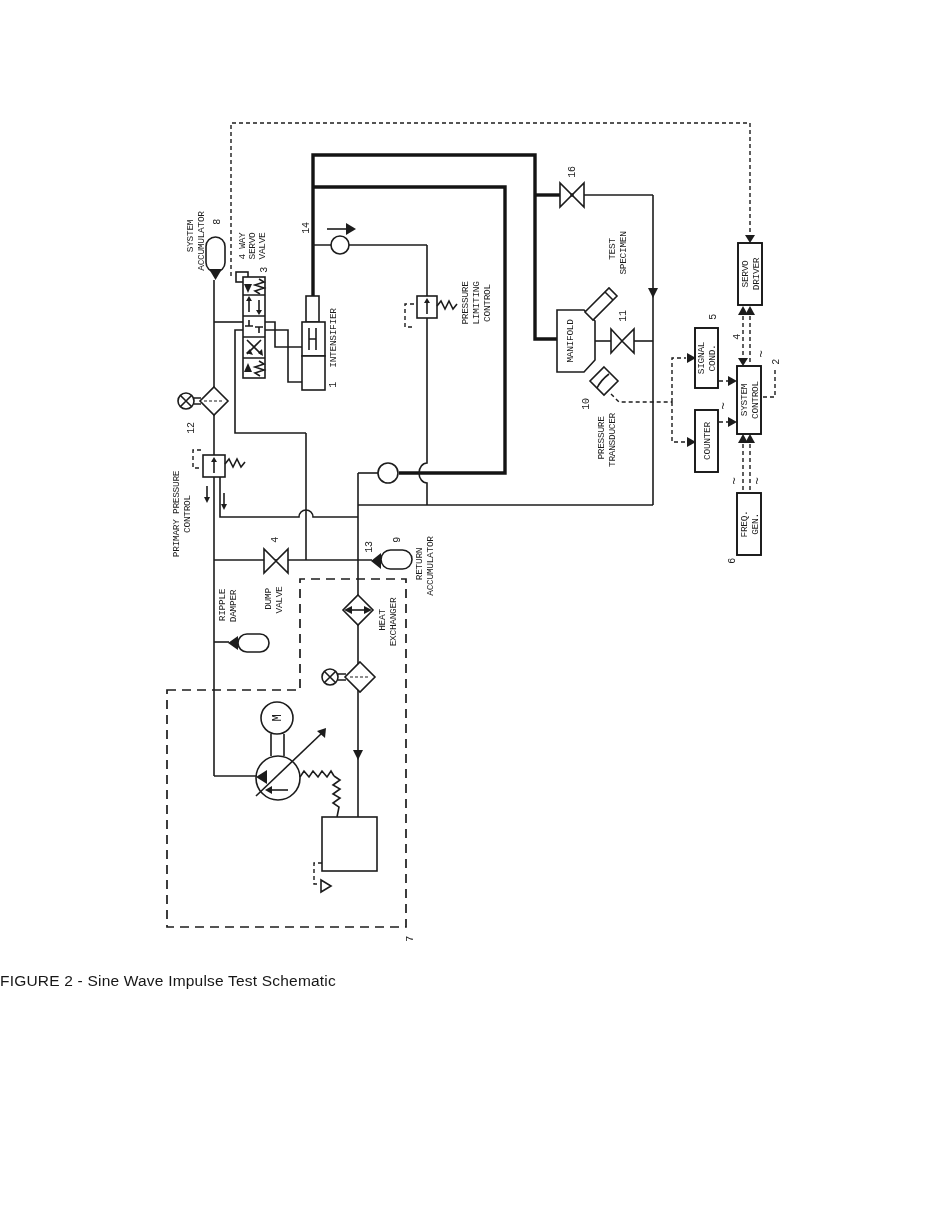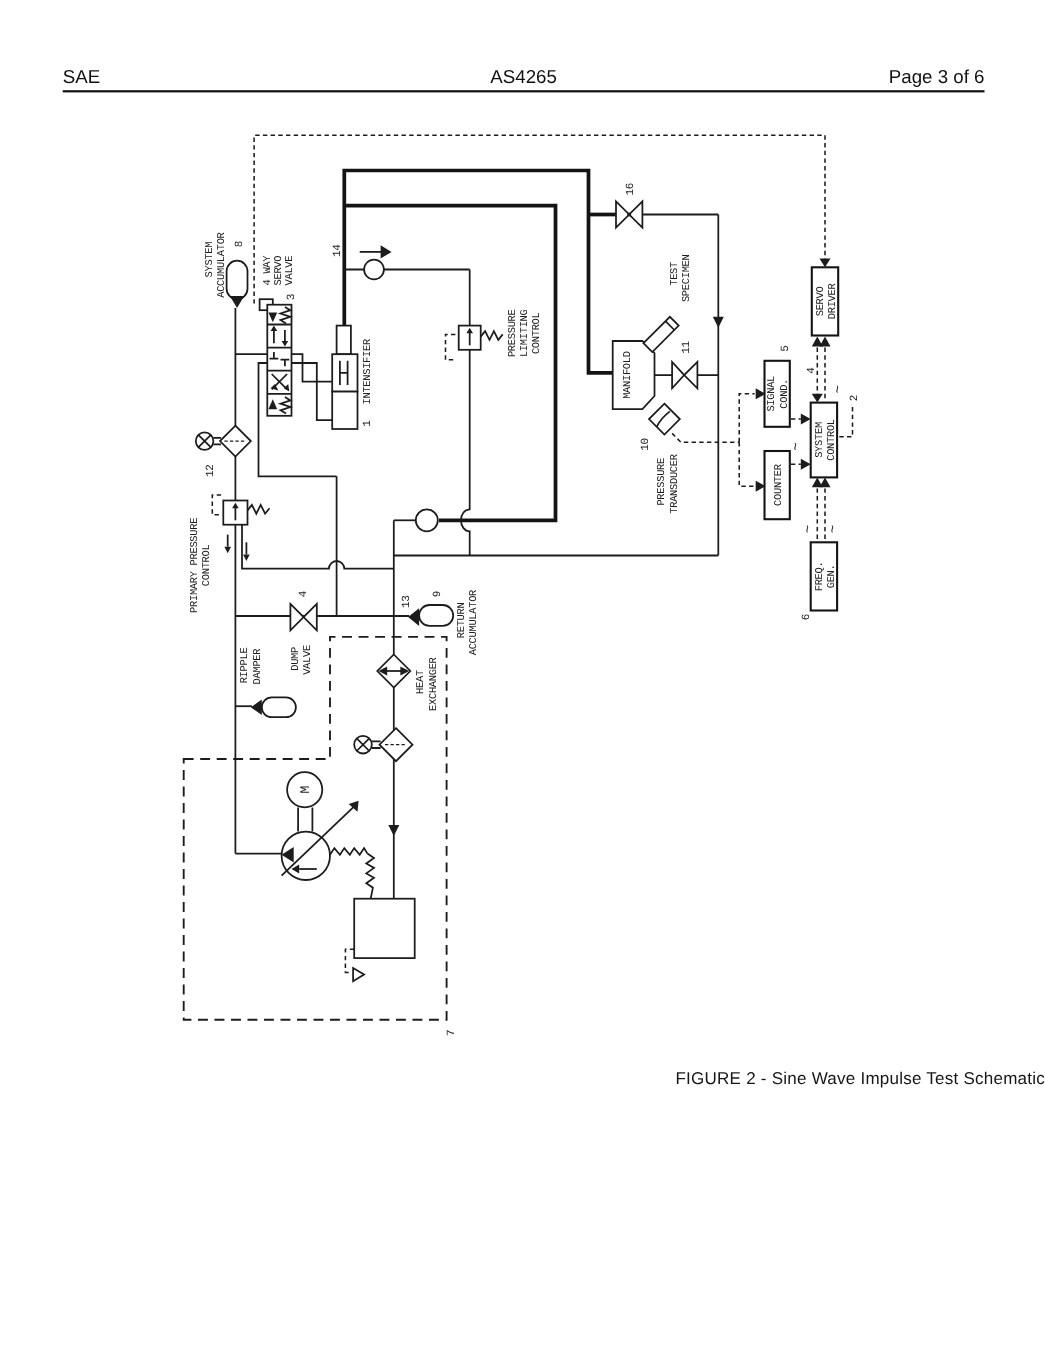--- a/index.html
+++ b/index.html
@@ -9,21 +9,21 @@
     margin:0 auto;
   }
   .header{
     position:absolute;left:57px;top:60px;width:838px;
     display:flex;justify-content:space-between;align-items:flex-end;
     border-bottom:2px solid #111;padding-bottom:2px;
     font-size:17px;color:#111;
   }
   .header .hc{position:absolute;left:0;right:0;text-align:center;}
   .caption{
-    position:absolute;top:972px;left:0;width:100%;text-align:right;
+    position:absolute;top:972px;left:0;width:100%;text-align:left;
     font-size:15.5px;color:#161616;letter-spacing:.2px;
   }
   svg{position:absolute;left:0;top:0;}
   .ln{fill:none;stroke:#1c1c1c;stroke-width:1.6;}
   .tk{fill:none;stroke:#141414;stroke-width:3.4;}
   .dash{fill:none;stroke:#1c1c1c;stroke-width:1.4;stroke-dasharray:4 3;}
   .encl{fill:none;stroke:#1c1c1c;stroke-width:1.7;stroke-dasharray:9 6;}
   .sym{fill:#ffffff;stroke:#1c1c1c;stroke-width:1.6;}
   .ebox{fill:#ffffff;stroke:#141414;stroke-width:1.9;}
   .fk{fill:#1c1c1c;stroke:none;}
@@ -32,25 +32,20 @@
        font-size:9.5px;fill:#1c1c1c;letter-spacing:-0.3px;}
   text.num{font-size:10px;}
   text.sq{font-size:13px;}
   text.mot{font-size:12px;}
 </style>
 </head>
 <body>
 
 <div class="page">
 
-  <div class="header">
-    <span>SAE</span>
-    <span class="hc">AS4265</span>
-    <span>Page 3 of 6</span>
-  </div>
 
   <svg width="950" height="1230" viewBox="0 0 950 1230">
 
     <g>
       <path class="tk" d="M313,298 L313,155 L535,155 L535,339 L557,339"></path>
       <path class="tk" d="M313,187 L505,187 L505,473 L399,473"></path>
       <path class="tk" d="M535,195 L561,195"></path>
     </g>
 
     <g>

